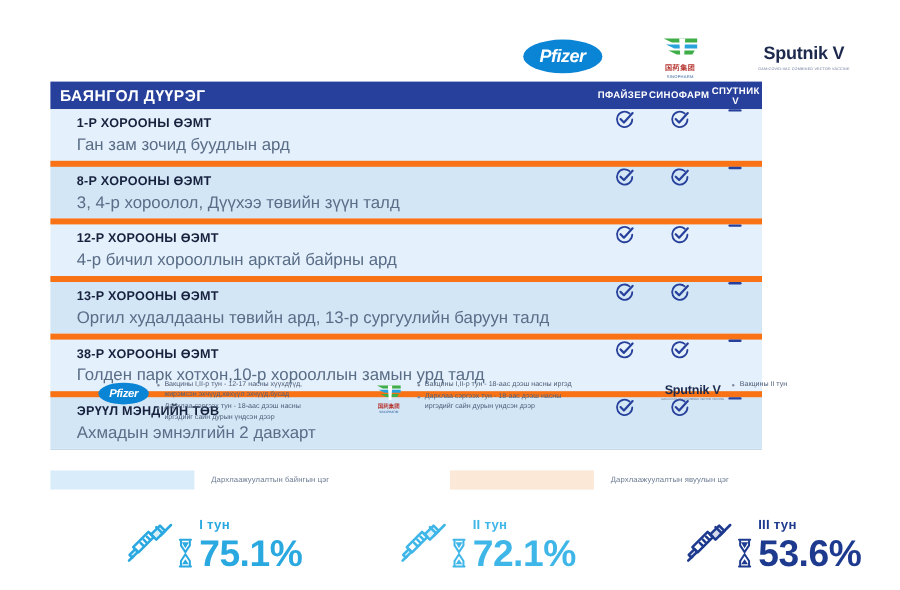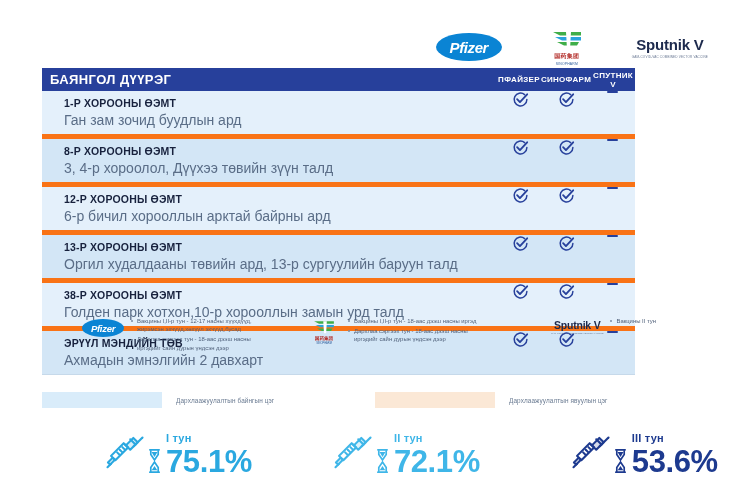--- a/index.html
+++ b/index.html
@@ -200,21 +200,21 @@
               <path d="M7.2 11.6 L11.2 15.6 L21.4 4.6" fill="none" stroke="#27409b" stroke-width="2.6" stroke-linecap="round" stroke-linejoin="round"></path>
             </svg>
           </div>
           <div class="tcell-mark">
             <span class="dash"></span>
           </div>
         </div>
         <div class="trow odd">
           <div class="tcell-name">
             <div class="r-title">12-Р ХОРООНЫ ӨЭМТ</div>
-            <div class="r-sub">6-р бичил хорооллын арктай байрны ард</div>
+            <div class="r-sub">4-р бичил хорооллын арктай байрны ард</div>
           </div>
           <div class="tcell-mark">
             <svg class="check" viewBox="0 0 24 24">
               <path d="M21 12a9 9 0 1 1-3.2-6.9" fill="none" stroke="#27409b" stroke-width="2.1" stroke-linecap="round"></path>
               <path d="M7.2 11.6 L11.2 15.6 L21.4 4.6" fill="none" stroke="#27409b" stroke-width="2.6" stroke-linecap="round" stroke-linejoin="round"></path>
             </svg>
           </div>
           <div class="tcell-mark">
             <svg class="check" viewBox="0 0 24 24">
               <path d="M21 12a9 9 0 1 1-3.2-6.9" fill="none" stroke="#27409b" stroke-width="2.1" stroke-linecap="round"></path>

